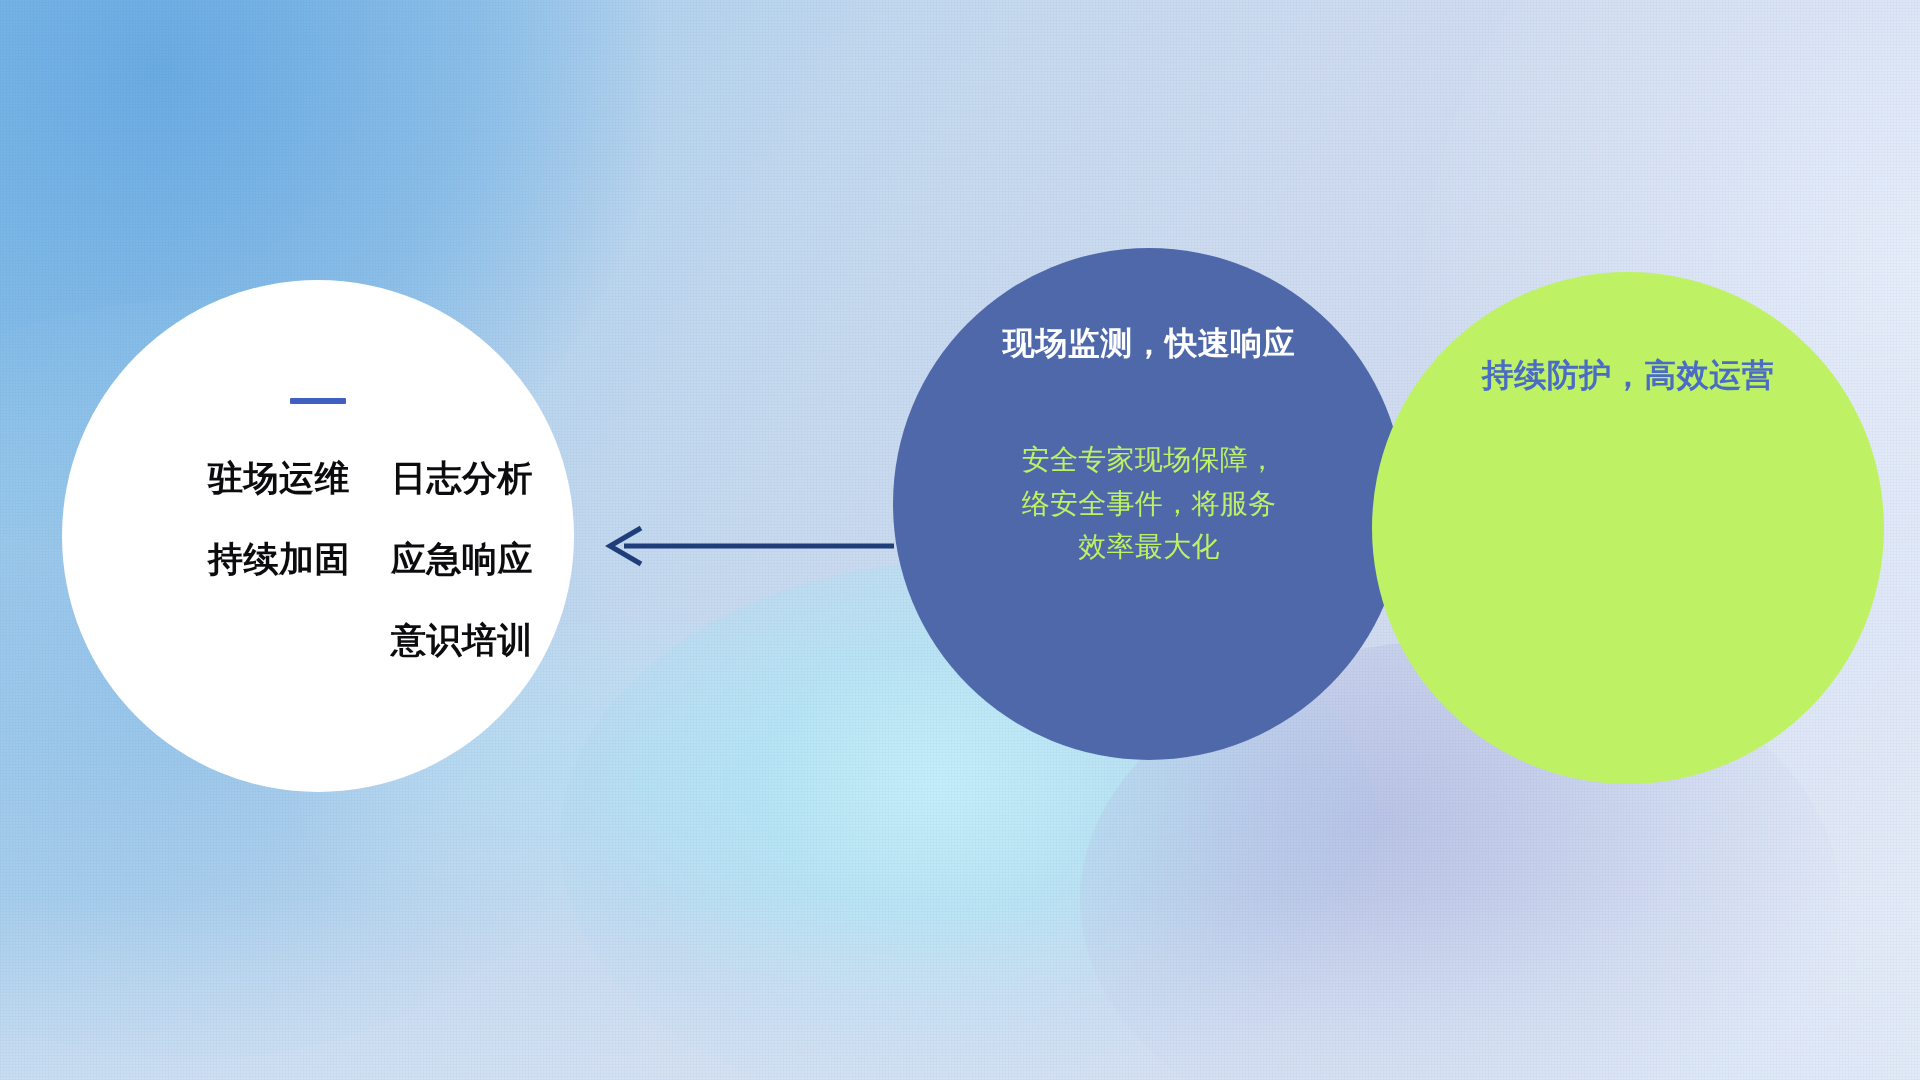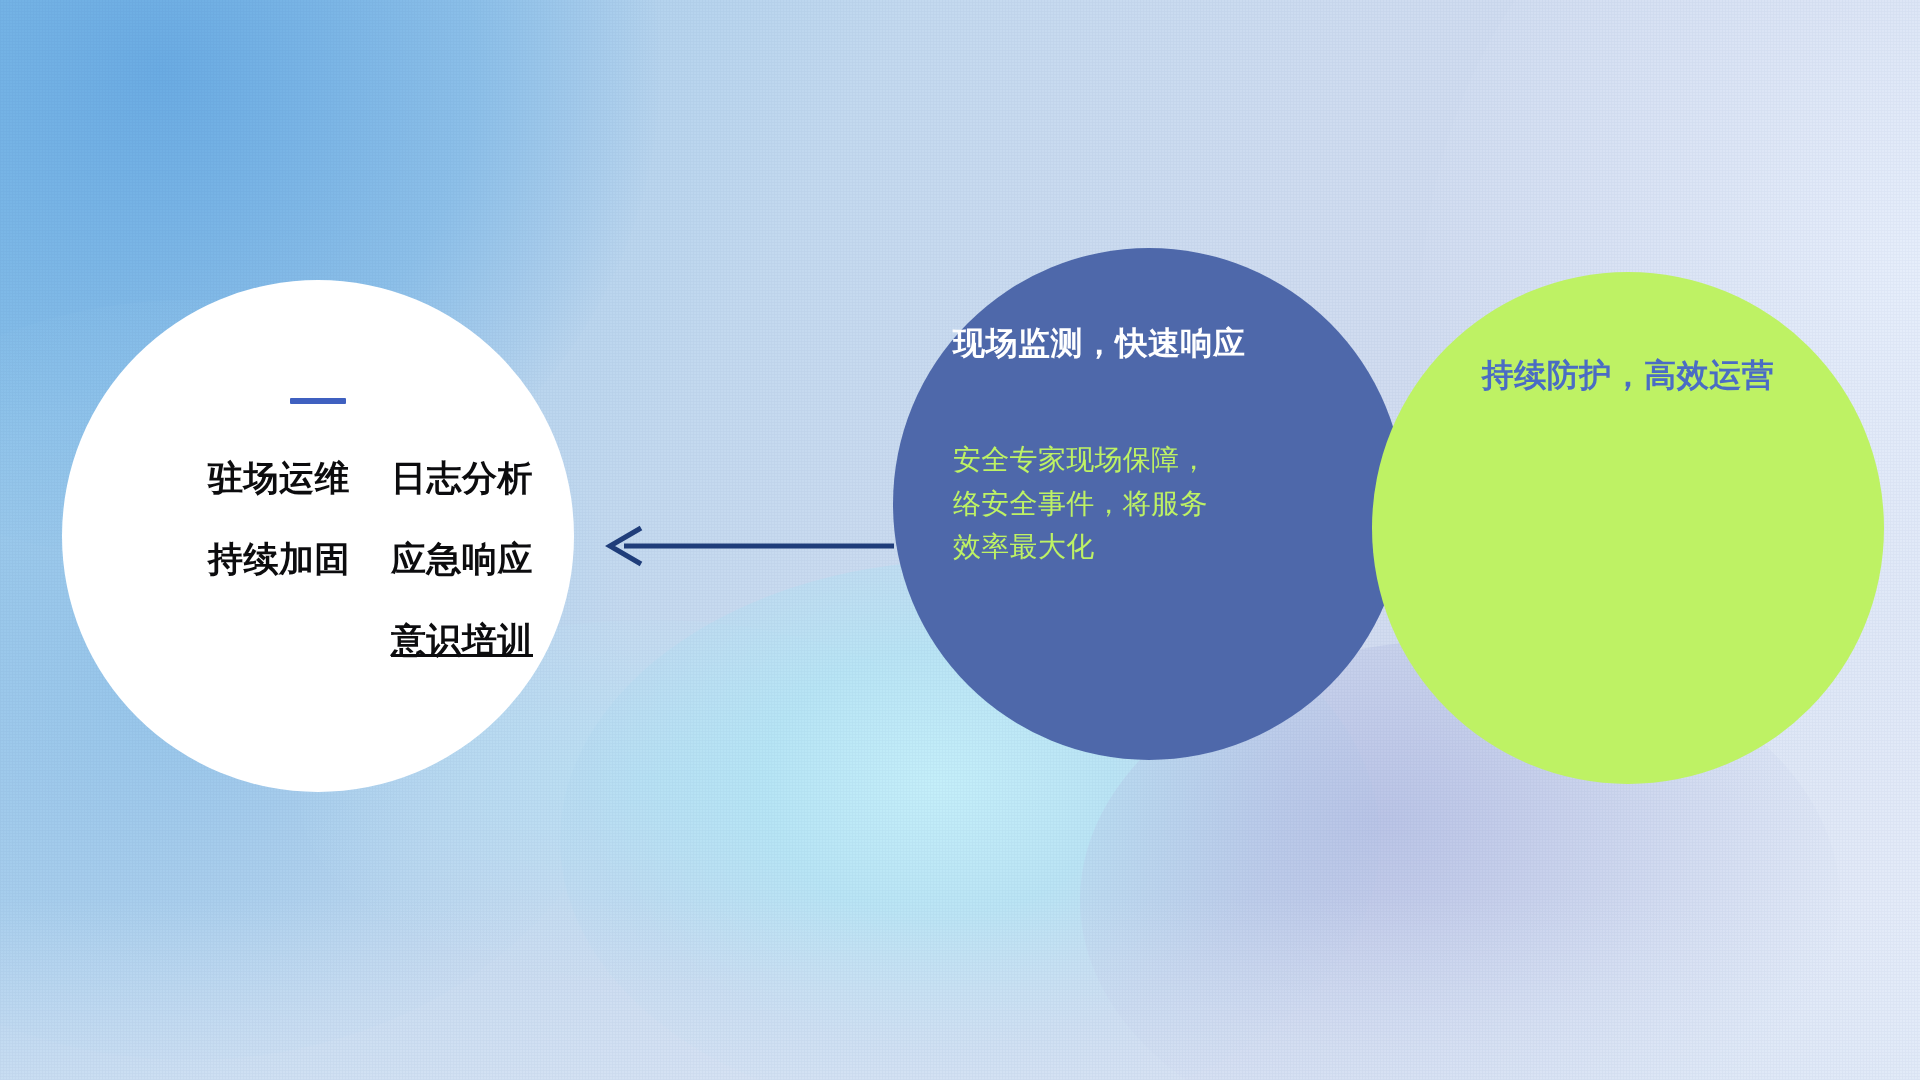--- a/index.html
+++ b/index.html
@@ -141,34 +141,34 @@
   }
   .left-line {
     font-size: 35px;
     font-weight: 700;
     color: #0c0c0e;
     letter-spacing: 0.5px;
     line-height: 1.0;
     margin-bottom: 46px;
     white-space: pre;
   }
-  .left-line.last { margin-bottom: 10px; text-decoration: underline; }
+  .left-line.last { margin-bottom: 10px; }
 
   #circle-mid {
     left: 893px;
     top: 248px;
     width: 512px;
     height: 512px;
     background: #4e68aa;
     z-index: 4;
   }
   .mid-inner {
     margin-top: 74px;
     width: 408px;
-    text-align: left;
+    text-align: center;
     padding: 0 8px;
     box-sizing: border-box;
   }
   .mid-title {
     font-size: 32px;
     font-weight: 700;
     color: #ffffff;
     letter-spacing: 0.5px;
     margin-bottom: 72px;
     white-space: nowrap;

